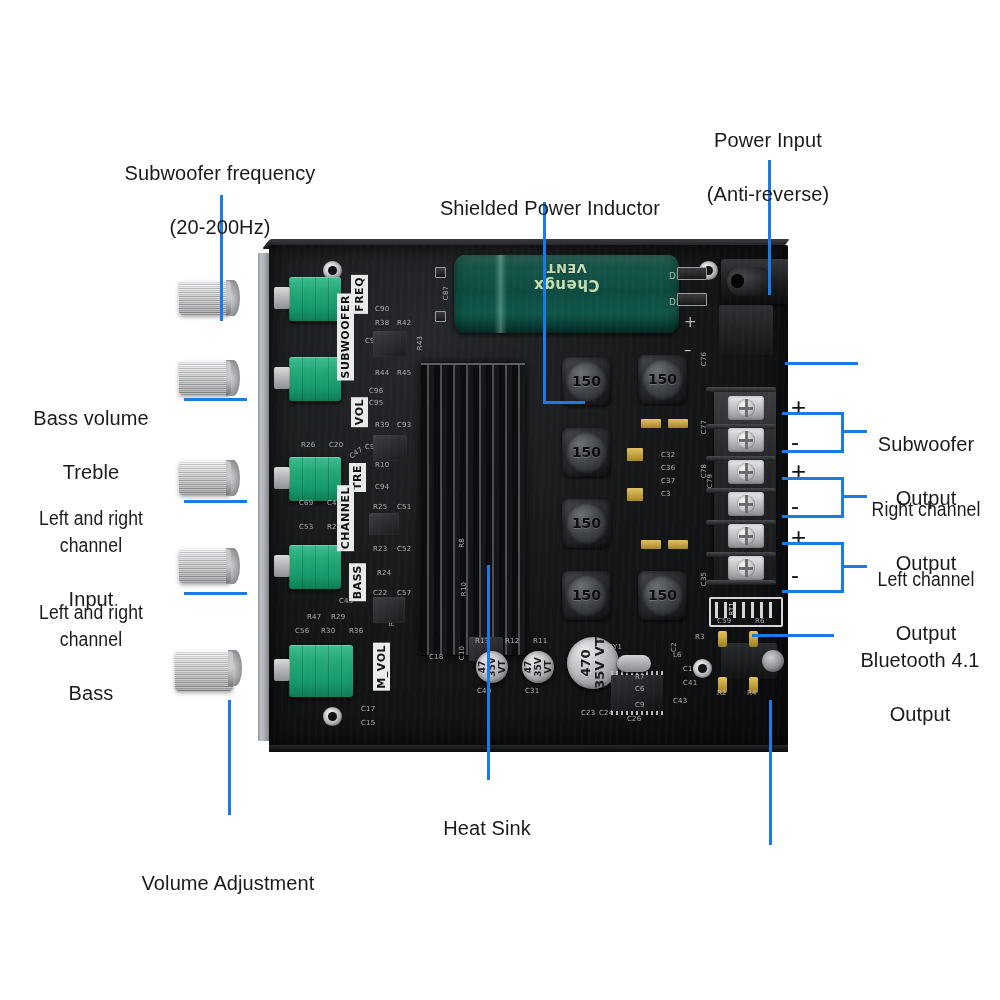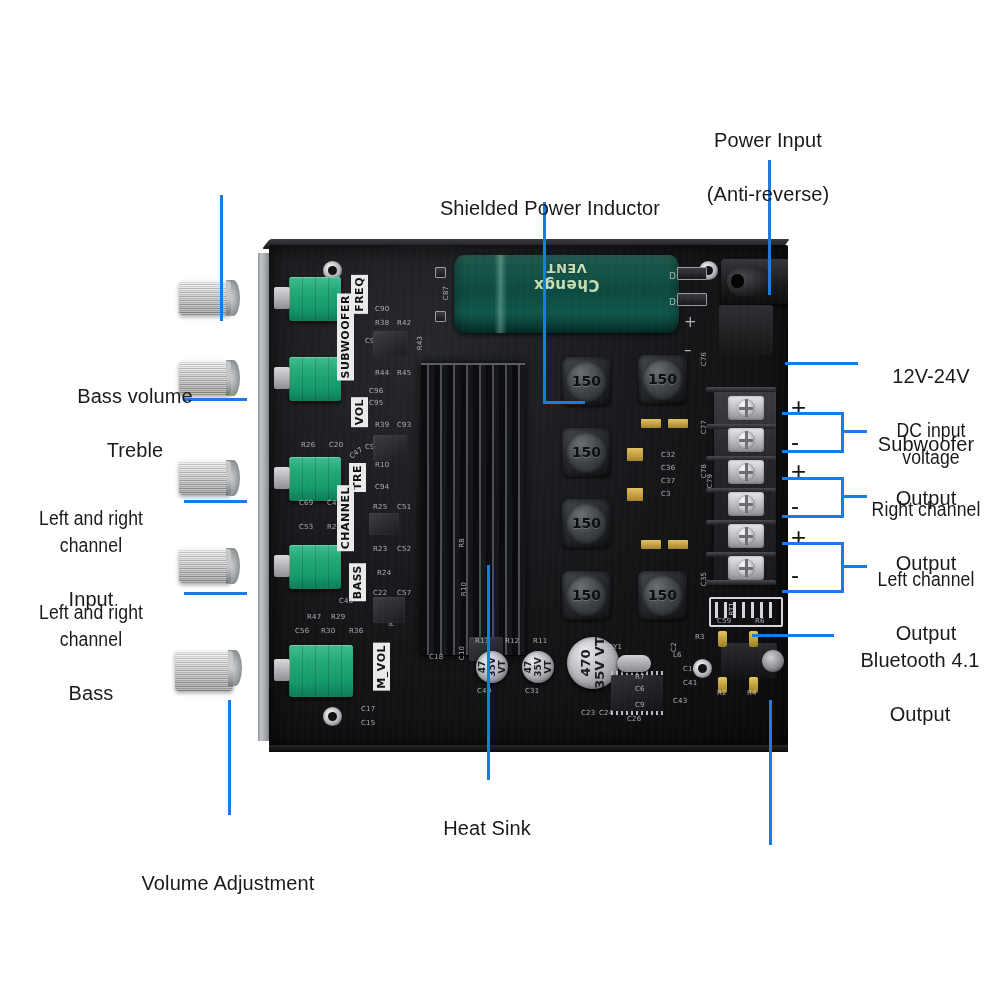--- a/index.html
+++ b/index.html
@@ -543,34 +543,34 @@
   <div class="lead v" style="left:769px;top:700px;height:145px;"></div>
 
   <div class="lead v" style="left:487px;top:565px;height:215px;"></div>
 
   <div class="lead v" style="left:228px;top:700px;height:115px;"></div>
 
   <div class="lead h" style="left:184px;top:398px;width:63px;"></div>
   <div class="lead h" style="left:184px;top:500px;width:63px;"></div>
   <div class="lead h" style="left:184px;top:592px;width:63px;"></div>
 
+  <div class="callout ctr" style="left:70px;top:133px;width:300px;">
+    <div>Subwoofer frequency</div>
+    <div>(20-200Hz)</div>
+  </div>
 
   <div class="callout ctr" style="left:400px;top:168px;width:300px;">
     <div>Shielded Power Inductor</div>
   </div>
 
   <div class="callout ctr" style="left:618px;top:100px;width:300px;">
     <div>Power Input</div>
     <div>(Anti-reverse)</div>
   </div>
 
-  <div class="callout ctr" style="left:862px;top:336px;width:138px;">
-    <div>12V-24V</div>
-    <div class="narrow">DC input voltage</div>
-  </div>
 
   <div class="callout ctr" style="left:852px;top:404px;width:148px;">
     <div>Subwoofer</div>
     <div>Output</div>
   </div>
 
   <div class="callout ctr" style="left:852px;top:469px;width:148px;">
     <div class="narrow">Right channel</div>
     <div>Output</div>
   </div>
@@ -597,18 +597,18 @@
   <div class="callout ctr" style="left:0px;top:572px;width:182px;">
     <div class="narrow">Left and right channel</div>
     <div>Bass</div>
   </div>
 
   <div class="callout ctr" style="left:0px;top:478px;width:182px;">
     <div class="narrow">Left and right channel</div>
     <div>Input</div>
   </div>
 
-  <div class="callout ctr" style="left:0px;top:356px;width:182px;padding-left:44px;">
+  <div class="callout ctr" style="left:0px;top:378px;width:182px;">
     <div>Bass volume</div>
     <div>Treble</div>
   </div>
 
 </div>
 
 </body></html>

